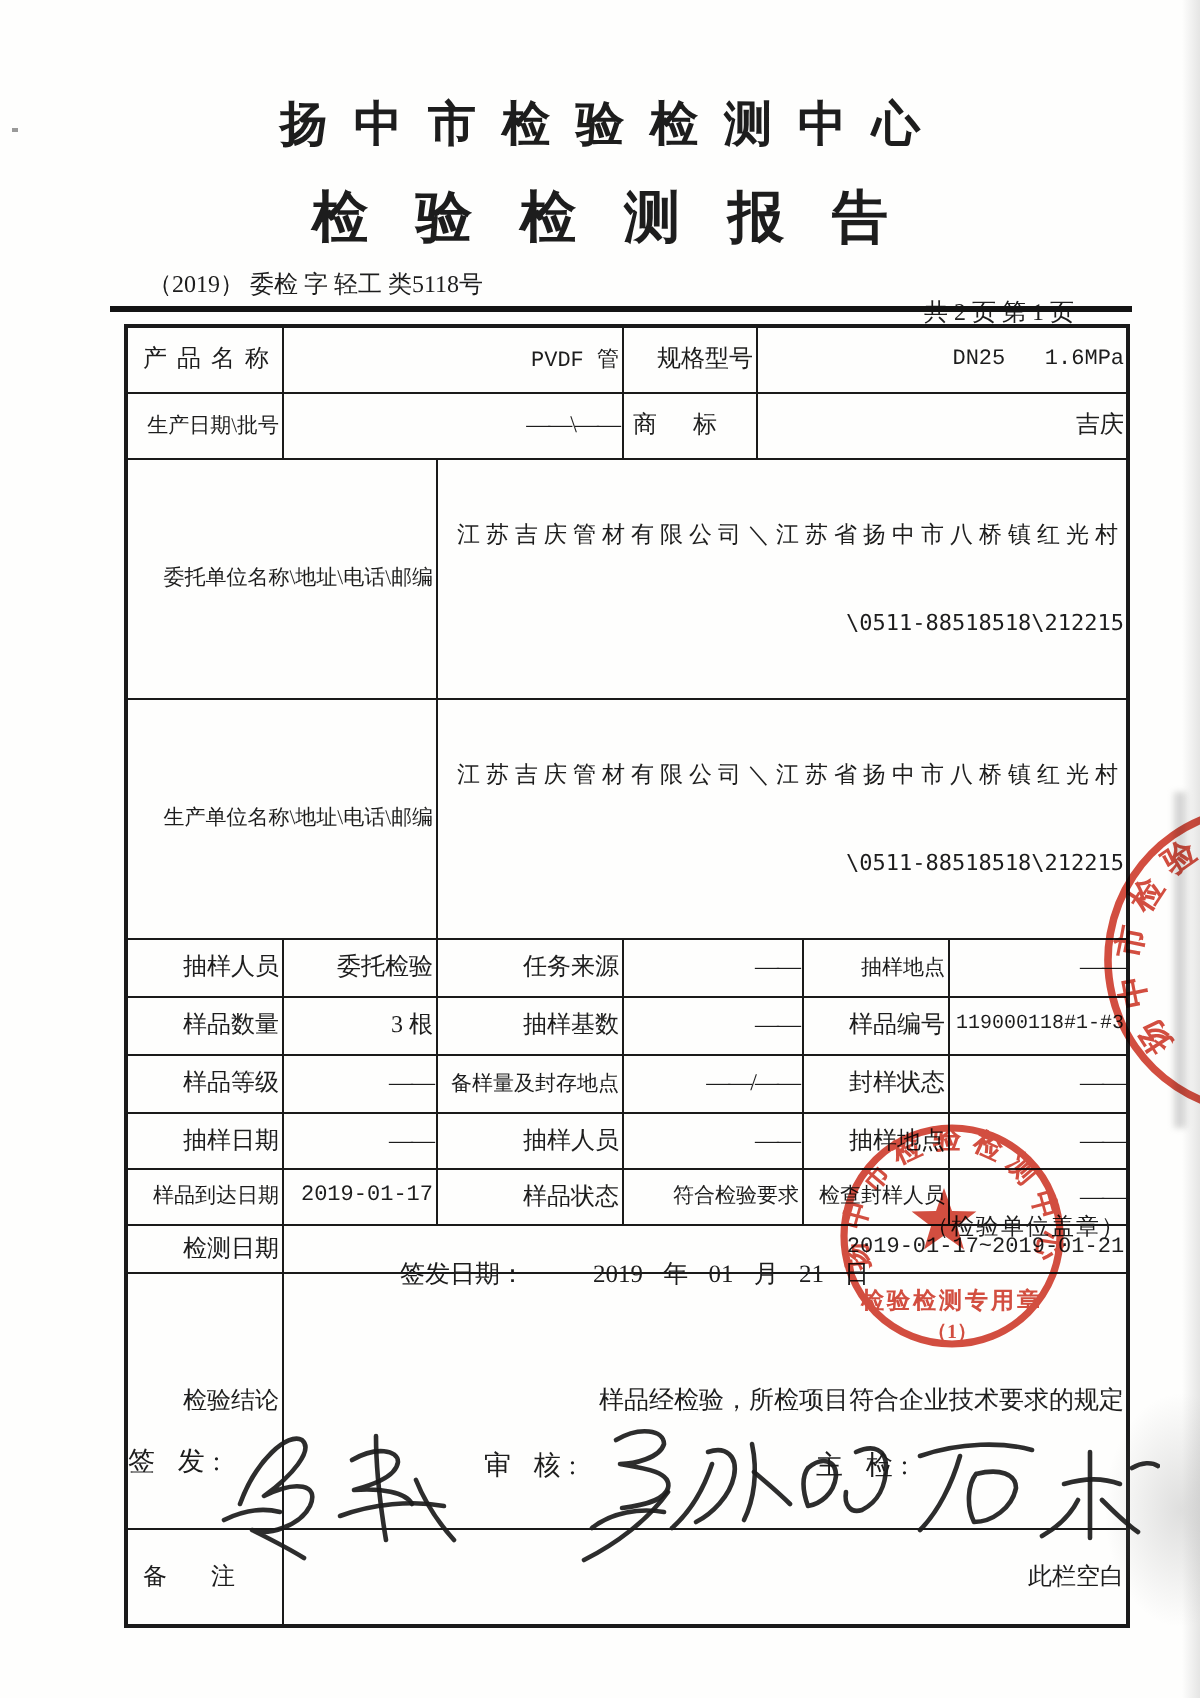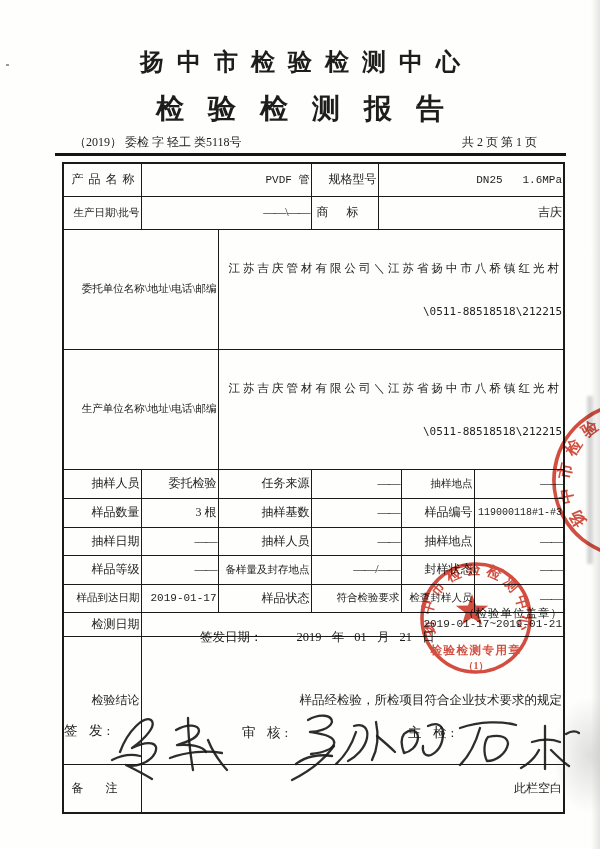--- a/index.html
+++ b/index.html
@@ -7,21 +7,21 @@
     position:relative;width:600px;height:849px;background:#fefefdFF;
     background:#fefefd;overflow:hidden;
     font-family:"Liberation Serif",serif;color:#1d1d1d;
   }
   
   .org-name{position:absolute;left:0;top:46px;width:100%;text-align:center;
     font-size:24px;font-weight:bold;letter-spacing:13px;padding-left:13px;box-sizing:border-box;white-space:pre;}
   .report-title{position:absolute;left:0;top:90px;width:100%;text-align:center;
     font-size:28px;font-weight:bold;letter-spacing:24px;padding-left:24px;box-sizing:border-box;white-space:pre;}
   .doc-number{position:absolute;left:74px;top:134px;font-size:12px;white-space:pre;}
-  .page-info{position:absolute;left:462px;top:134px;font-size:12px;white-space:pre;}
+  .page-info{position:absolute;left:462px;top:148px;font-size:12px;white-space:pre;}
   .rule{position:absolute;left:55px;top:153px;width:511px;height:3px;background:#141414;}
   
   table.report{position:absolute;left:62px;top:162px;width:501px;border-collapse:collapse;
     table-layout:fixed;font-size:12px;border:2px solid #1a1a1a;}
   table.report td{border:1.6px solid #1a1a1a;text-align:right;vertical-align:middle;
     padding:1px;overflow:hidden;white-space:pre;}
   tr.last td{border-bottom:2.5px solid #1a1a1a;}
   .lbl{font-size:12px;}
   .sm{font-size:10.5px;}
   .ls5{letter-spacing:5px;padding-left:5px;}
@@ -110,34 +110,34 @@
       <td class="dash">——</td>
     </tr>
     <tr style="height:29px">
       <td class="lbl">样品数量</td>
       <td>3 根</td>
       <td class="lbl">抽样基数</td>
       <td colspan="2" class="dash">——</td>
       <td class="lbl">样品编号</td>
       <td class="mono" style="font-size:10px">119000118#1-#3</td>
     </tr>
+    <tr style="height:29px">
+      <td class="lbl">样品等级</td>
+      <td class="dash">——</td>
+      <td class="lbl sm">备样量及封存地点</td>
+      <td colspan="2" class="dash">——/——</td>
+      <td class="lbl">封样状态</td>
+      <td class="dash">——</td>
+    </tr>
     <tr style="height:28px">
       <td class="lbl">抽样日期</td>
       <td class="dash">——</td>
       <td class="lbl">抽样人员</td>
       <td colspan="2" class="dash">——</td>
       <td class="lbl">抽样地点</td>
-      <td class="dash">——</td>
-    </tr>
-    <tr style="height:29px">
-      <td class="lbl">样品等级</td>
-      <td class="dash">——</td>
-      <td class="lbl sm">备样量及封存地点</td>
-      <td colspan="2" class="dash">——/——</td>
-      <td class="lbl">封样状态</td>
       <td class="dash">——</td>
     </tr>
     <tr style="height:28px">
       <td class="lbl sm">样品到达日期</td>
       <td class="mono">2019-01-17</td>
       <td class="lbl">样品状态</td>
       <td colspan="2" class="sm">符合检验要求</td>
       <td class="lbl sm">检查封样人员</td>
       <td class="dash">——</td>
     </tr>

